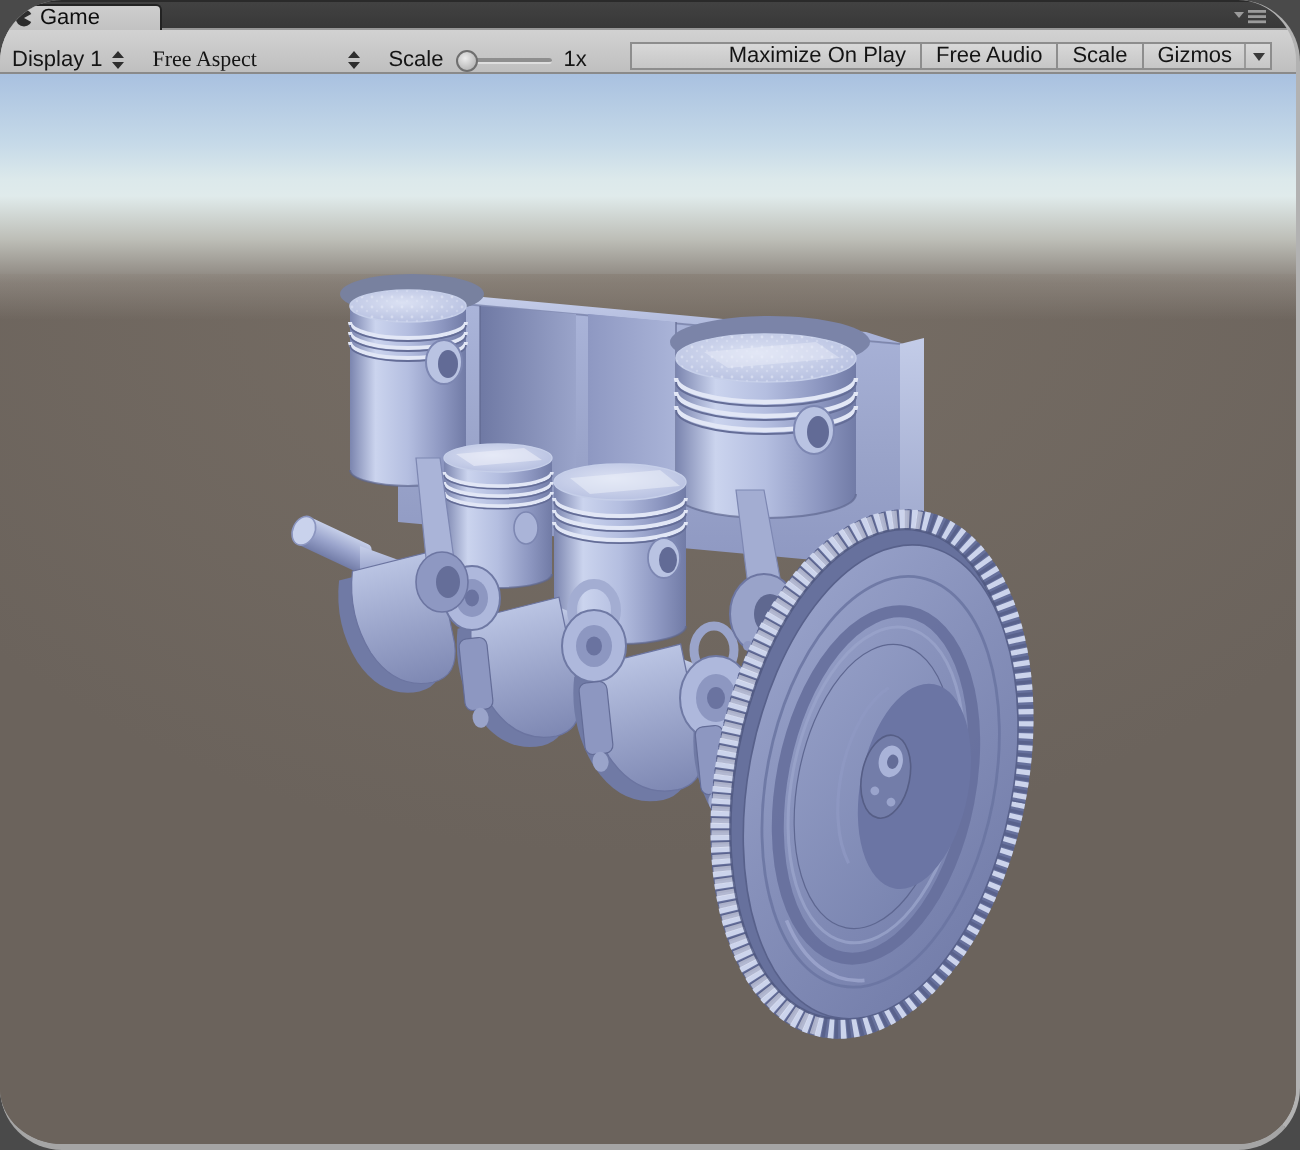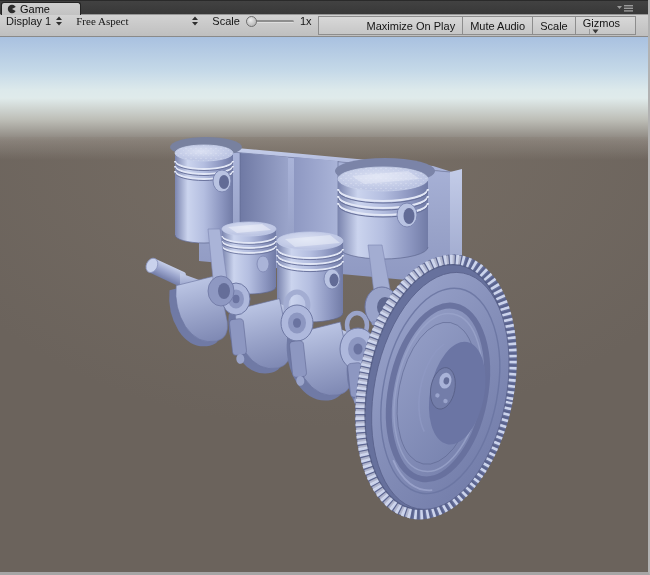--- a/index.html
+++ b/index.html
@@ -2,39 +2,40 @@
 <html><head>
 <meta charset="utf-8">
 <style>
   * { margin:0; padding:0; box-sizing:border-box; }
   html,body { background:#4a4a4a; }
   body { font-family:"Liberation Sans", sans-serif; }
   .window {
     position:relative; width:650px; height:575px; background:#c2c2c2;
     border-right:2px solid #b2b2b2; border-bottom:3px solid #a5a5a5;
     overflow:hidden;
+    border-radius:31px;
   }
   
   .tabstrip {
     position:relative; height:14px; background:linear-gradient(#424242,#383838);
     border-top:1px solid #2a2a2a;
   }
   .tab {
     position:absolute; left:1px; top:1px; height:13px; width:80px;
     background:linear-gradient(#cecece,#c2c2c2);
     border:1px solid #232323; border-bottom:none; border-radius:3px 3px 0 0;
     display:flex; align-items:center; gap:3px; padding:0 5px;
     font-size:11px; color:#0e0e0e;
   }
   .panel-menu { position:absolute; right:14px; top:2px; width:18px; height:10px; }
   
   .toolbar {
     height:23px; background:linear-gradient(#d2d2d2,#bfbfbf);
     border-top:1px solid #979797; border-bottom:1px solid #8a8a8a;
-    display:flex; align-items:flex-start; font-size:11px; color:#151515;
+    display:flex; align-items:flex-end; font-size:11px; color:#151515;
   }
   .ddl { display:flex; align-items:center; gap:4px; padding:0 6px; cursor:default; }
   .ddl .lbl { white-space:nowrap; }
   .ddl-display { width:74px; justify-content:space-between; }
   .ddl-aspect { width:178px; justify-content:space-between;font-family:Liberation Serif, serif; }
   .vsep { width:1px; background:#9d9d9d; border-right:1px solid #d8d8d8; }
   .scalebox { display:flex; align-items:center; gap:6px; padding:0 6px; }
   .slider { position:relative; width:48px; height:11px; }
   .slider .track {
     position:absolute; left:0; right:0; top:4px; height:3px;
@@ -45,22 +46,22 @@
     background:radial-gradient(circle at 40% 35%, #ececec, #c2c2c2 60%, #adadad);
     border:1px solid #6f6f6f;
   }
   .spacer { flex:1; }
   .btn {
     display:flex; align-items:center; padding:0 7px; white-space:nowrap;
     background:linear-gradient(#d8d8d8,#c6c6c6);
     border:1px solid #8d8d8d; margin-left:-1px;
     font-size:11px; color:#141414;
   }
-  .btn-first { margin-left:0;padding-left:48px; }
-  .btn-gizmos { padding-right:15px;flex-direction:column; }
+  .btn-first { margin-left:16px;padding-left:48px; }
+  .btn-gizmos { padding-right:0; }
   .gizmo-arrow {
     display:flex; align-items:center; justify-content:center;
     width:13px; align-self:stretch; margin-left:6px; border-left:1px solid #9a9a9a;
   }
   .btn-group { display:flex; align-items:stretch; margin:1px 12px 1px 0; }
   
   .viewport { position:relative; width:100%; height:538px; overflow:hidden; background:#6b635c; }
   .viewport svg { display:block; }
 </style>
 </head>
@@ -106,21 +107,21 @@
         <div class="knob"></div>
       </div>
       <span>1x</span>
     </div>
     <div class="spacer"></div>
     <div class="btn-group">
       <div class="btn btn-first">
         <span>Maximize On Play</span>
       </div>
       <div class="btn">
-        <span>Mute Audio</span>
+        <span>Free Audio</span>
       </div>
       <div class="btn">
         <span>Scale</span>
       </div>
       <div class="btn btn-gizmos">
         <span>Gizmos</span>
         <span class="gizmo-arrow">
           <svg width="7" height="5" viewBox="0 0 7 5">
             <path d="M0.5 0.5 L6.5 0.5 L3.5 4.5 Z" fill="#3a3a3a"></path>
           </svg>

